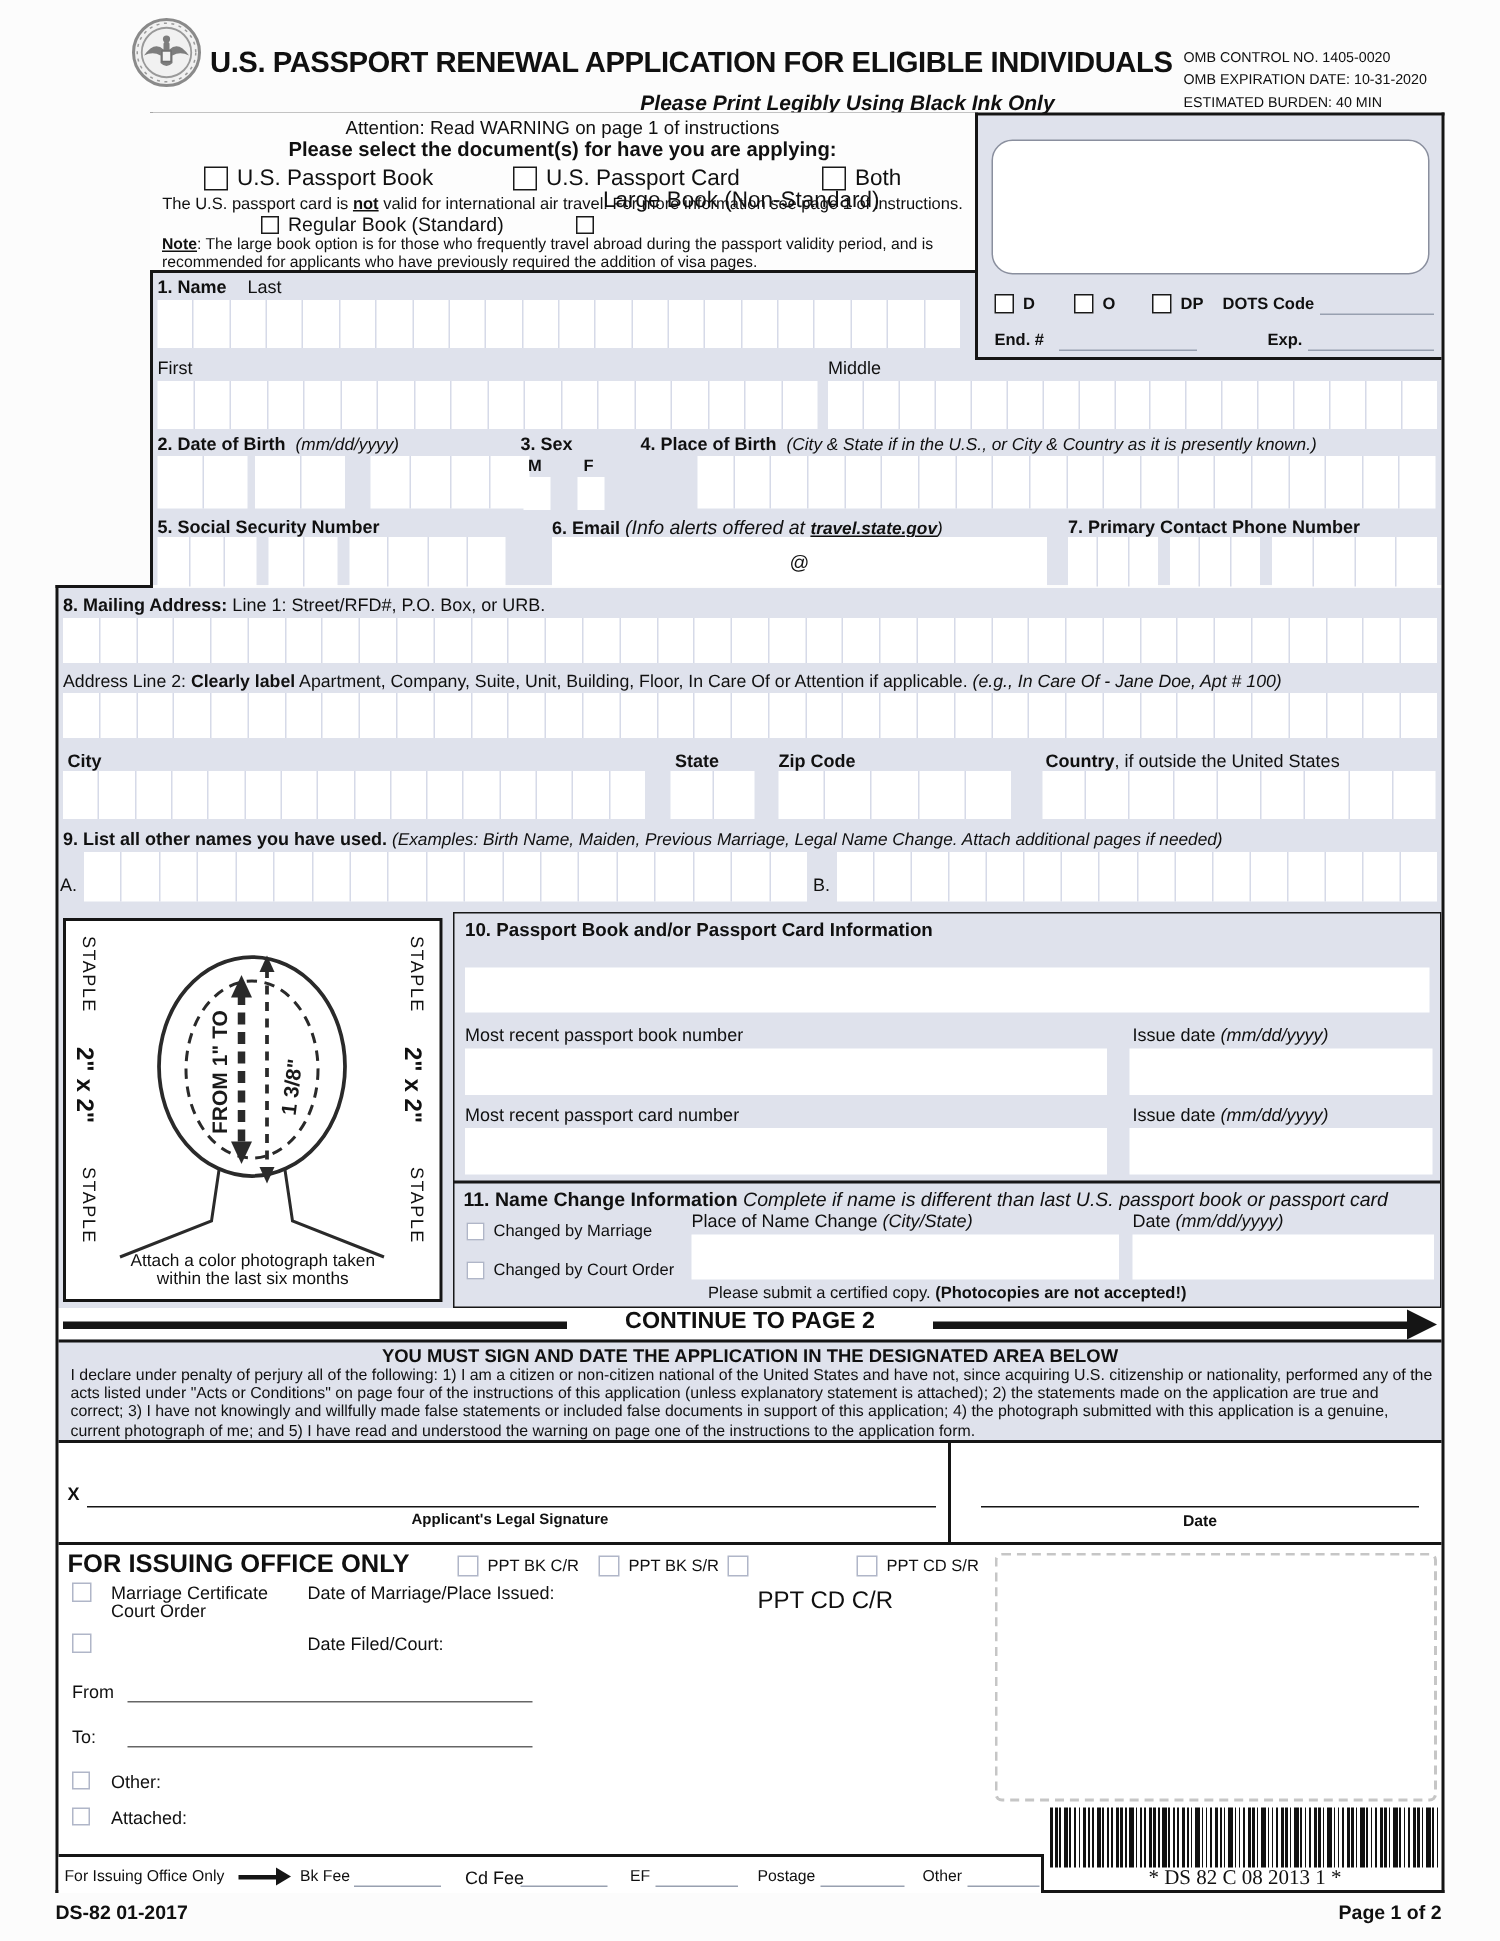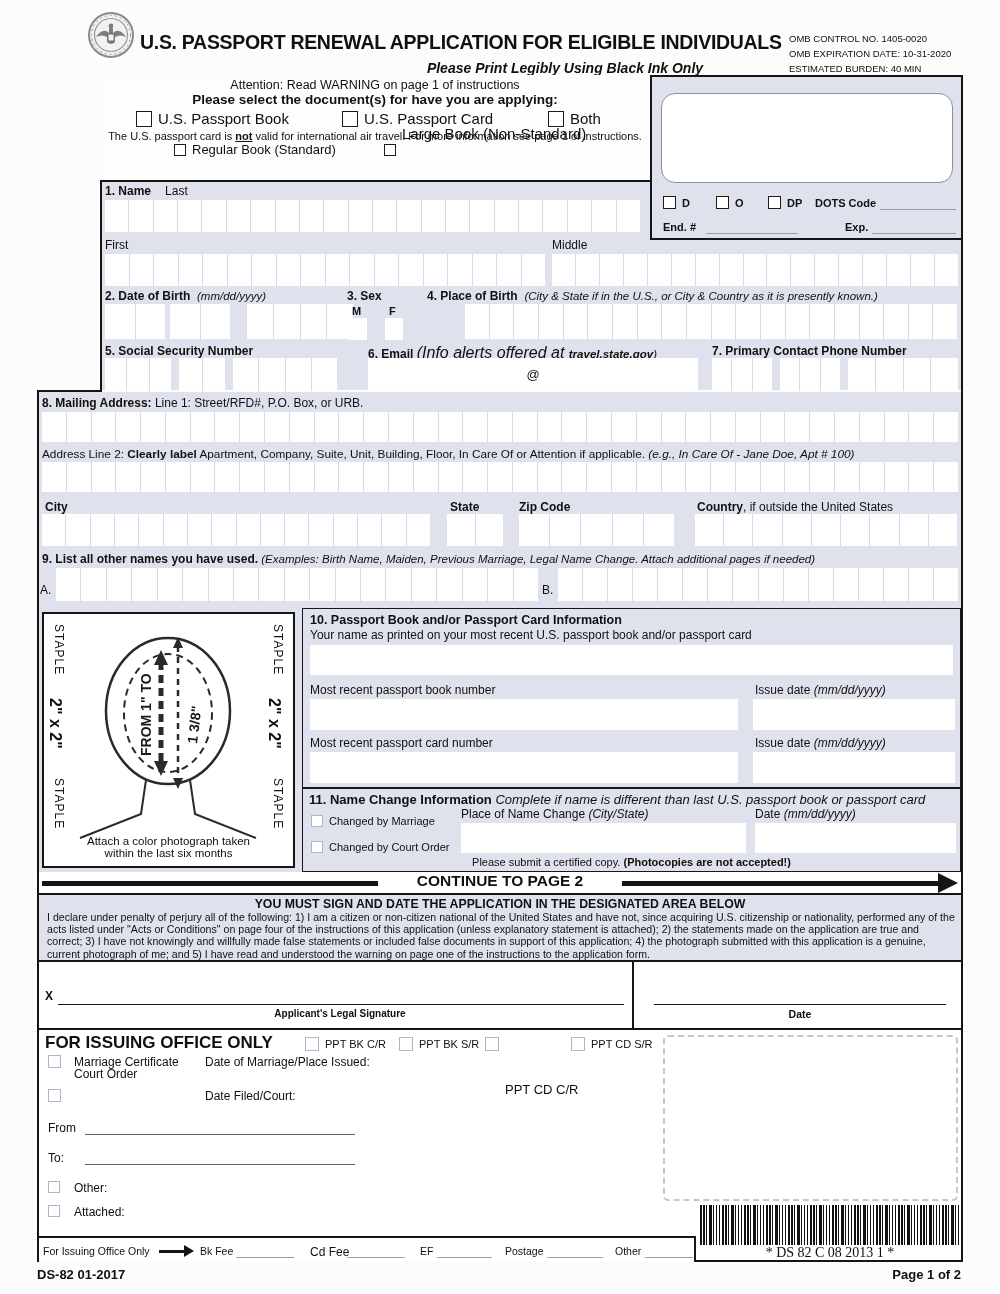--- a/index.html
+++ b/index.html
@@ -70,20 +70,21 @@
     <div class="lab" style="left:58px;top:35px;font-size:15px">U.S. Passport Book</div>
     <div class="cbx lg" style="left:242px;top:36px"></div>
     <div class="lab" style="left:264px;top:35px;font-size:15px">U.S. Passport Card</div>
     <div class="cbx lg" style="left:448px;top:36px"></div>
     <div class="lab" style="left:470px;top:35px;font-size:15px">Both</div>
     <div class="lab ctr" style="left:0;top:55px;width:100%;font-size:11px"><span>The U.S. passport card is </span><span class="b u">not</span><span> valid for international air travel. For more information see page 1 of instructions.</span></div>
     <div class="cbx" style="left:74px;top:69px;width:12px;height:12px"></div>
     <div class="lab" style="left:92px;top:67px;font-size:13px">Regular Book (Standard)</div>
     <div class="cbx" style="left:284px;top:69px;width:12px;height:12px"></div>
     <div class="lab" style="left:302px;top:50px;font-size:15px">Large Book (Non-Standard)</div>
+    <div class="abs" style="left:8px;top:83px;width:538px;font-size:10.5px;line-height:11.5px;white-space:normal"><span class="b u">Note</span><span>: The large book option is for those who frequently travel abroad during the passport validity period, and is recommended for applicants who have previously required the addition of visa pages.</span></div>
   </div>
 
   <div class="abs" style="left:661px;top:93px;width:292px;height:90px;background:#fff;border:1.5px solid #8a8f9e;border-radius:14px"></div>
   <div class="cbx" style="left:663px;top:196px;border-width:1px"></div>
   <div class="lab b" style="left:682px;top:197px;font-size:11px">D</div>
   <div class="cbx" style="left:716px;top:196px;border-width:1px"></div>
   <div class="lab b" style="left:735px;top:197px;font-size:11px">O</div>
   <div class="cbx" style="left:768px;top:196px;border-width:1px"></div>
   <div class="lab b" style="left:787px;top:197px;font-size:11px">DP</div>
   <div class="lab b" style="left:815px;top:197px;font-size:11px">DOTS Code</div>
@@ -213,21 +214,21 @@
   <div class="comb" style="left:179px;top:358px;width:46px;height:33px">
       <span></span>
       <span></span>
     </div>
   <div class="comb" style="left:233px;top:358px;width:104px;height:33px">
       <span></span>
       <span></span>
       <span></span>
       <span></span>
     </div>
-  <div class="lab" style="left:368px;top:344px"><span class="b">6. Email</span> <span class="i" style="font-size:16px">(Info alerts offered at </span><span class="b i u" style="font-size:11.5px">travel.state.gov</span><span class="i" style="font-size:11.5px">)</span></div>
+  <div class="lab" style="left:368px;top:344px"><span class="b">6. Email</span> <span class="i" style="font-size:13px">(Info alerts offered at </span><span class="b i u" style="font-size:11.5px">travel.state.gov</span><span class="i" style="font-size:11.5px">)</span></div>
   <div class="whitefill ctr" style="left:368px;top:358px;width:330px;height:33px;line-height:33px;font-size:13px"><span>@</span></div>
   <div class="lab b" style="left:712px;top:344px">7. Primary Contact Phone Number</div>
   <div class="comb" style="left:712px;top:358px;width:60px;height:33px">
       <span></span>
       <span></span>
       <span></span>
     </div>
   <div class="comb" style="left:780px;top:358px;width:60px;height:33px">
       <span></span>
       <span></span>
@@ -427,21 +428,20 @@
       <path d="M 102 166 L 97 200 L 36 224" fill="none" stroke="#2a2a2a" stroke-width="2"></path>
       <path d="M 146 166 L 151 200 L 212 224" fill="none" stroke="#2a2a2a" stroke-width="2"></path>
       <text transform="translate(107 142) rotate(-90)" font-size="14" font-weight="bold" fill="#1a1a1a">FROM 1" TO</text>
       <text transform="translate(153 130) rotate(-83)" font-size="14" font-weight="bold" fill="#1a1a1a">1 3/8"</text>
     </svg>
     <div class="lab ctr" style="left:0;top:222px;width:100%;font-size:11.5px;line-height:11.5px"><span>Attach a color photograph taken</span><br><span>within the last six months</span></div>
   </div>
 
   <div class="panel-box" style="left:302px;top:608px;width:659px;height:180px">
     <div class="lab b" style="left:7px;top:4px;font-size:12.5px">10. Passport Book and/or Passport Card Information</div>
-    <div class="lab" style="left:7px;top:19px">Your name as printed on your most recent U.S. passport book and/or passport card</div>
     <div class="whitefill" style="left:7px;top:36px;width:643px;height:30px"></div>
     <div class="lab" style="left:7px;top:74px">Most recent passport book number</div>
     <div class="lab" style="left:452px;top:74px"><span>Issue date </span><span class="i">(mm/dd/yyyy)</span></div>
     <div class="whitefill" style="left:7px;top:90px;width:428px;height:31px"></div>
     <div class="whitefill" style="left:450px;top:90px;width:202px;height:31px"></div>
     <div class="lab" style="left:7px;top:127px">Most recent passport card number</div>
     <div class="lab" style="left:452px;top:127px"><span>Issue date </span><span class="i">(mm/dd/yyyy)</span></div>
     <div class="whitefill" style="left:7px;top:143px;width:428px;height:31px"></div>
     <div class="whitefill" style="left:450px;top:143px;width:202px;height:31px"></div>
   </div>
@@ -474,21 +474,21 @@
   <div class="dline" style="left:654px;top:1004px;width:292px;height:1.3px"></div>
   <div class="lab b ctr" style="left:654px;top:1008px;width:292px;font-size:10.5px">Date</div>
 
   <div class="seg" style="left:39px;top:1028px;width:922px;height:2px"></div>
   <div class="lab b" style="left:45px;top:1033px;font-size:17px">FOR ISSUING OFFICE ONLY</div>
   <div class="cbx-lt" style="left:305px;top:1037px;width:14px;height:14px"></div>
   <div class="lab" style="left:325px;top:1038px;font-size:11px">PPT BK C/R</div>
   <div class="cbx-lt" style="left:399px;top:1037px;width:14px;height:14px"></div>
   <div class="lab" style="left:419px;top:1038px;font-size:11px">PPT BK S/R</div>
   <div class="cbx-lt" style="left:485px;top:1037px;width:14px;height:14px"></div>
-  <div class="lab" style="left:505px;top:1082px;font-size:13px">PPT CD C/R</div>
+  <div class="lab" style="left:505px;top:1059px;font-size:16px">PPT CD C/R</div>
   <div class="cbx-lt" style="left:571px;top:1037px;width:14px;height:14px"></div>
   <div class="lab" style="left:591px;top:1038px;font-size:11px">PPT CD S/R</div>
 
   <div class="cbx-lt" style="left:48px;top:1055px"></div>
   <div class="lab" style="left:74px;top:1055px">Marriage Certificate</div>
   <div class="lab" style="left:205px;top:1055px">Date of Marriage/Place Issued:</div>
   <div class="cbx-lt" style="left:48px;top:1089px"></div>
   <div class="lab" style="left:74px;top:1067px">Court Order</div>
   <div class="lab" style="left:205px;top:1089px">Date Filed/Court:</div>
   <div class="lab" style="left:48px;top:1121px">From</div>

